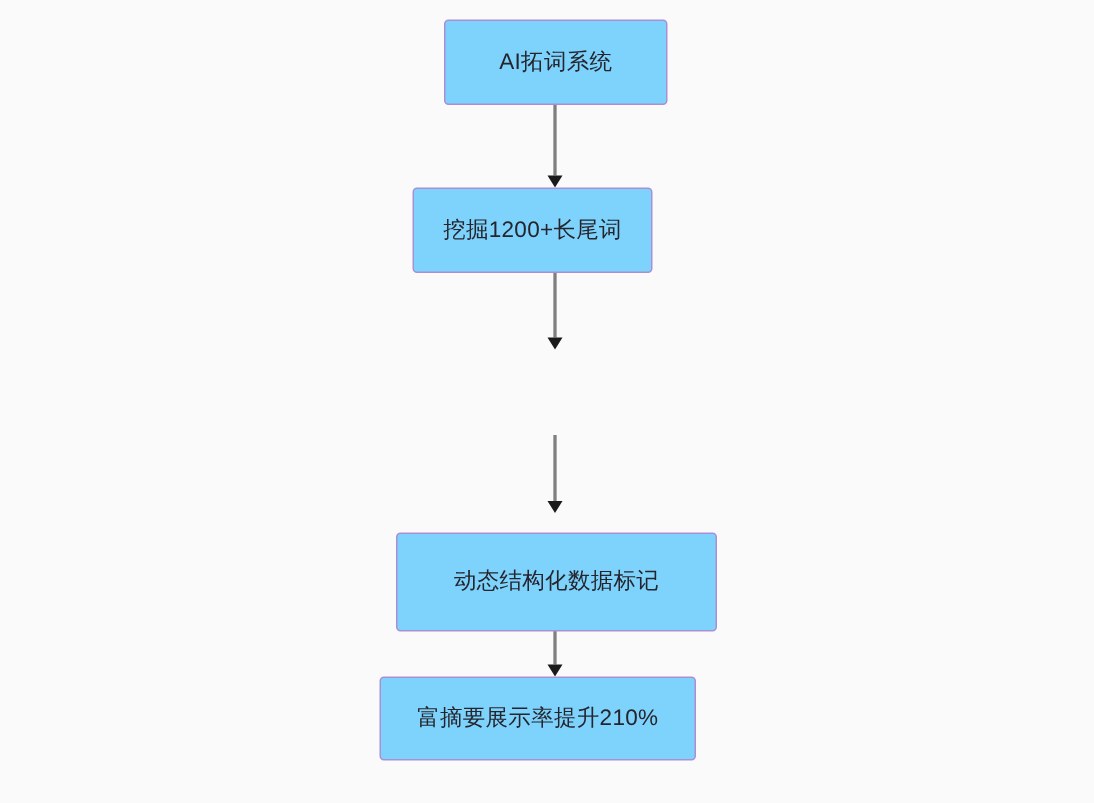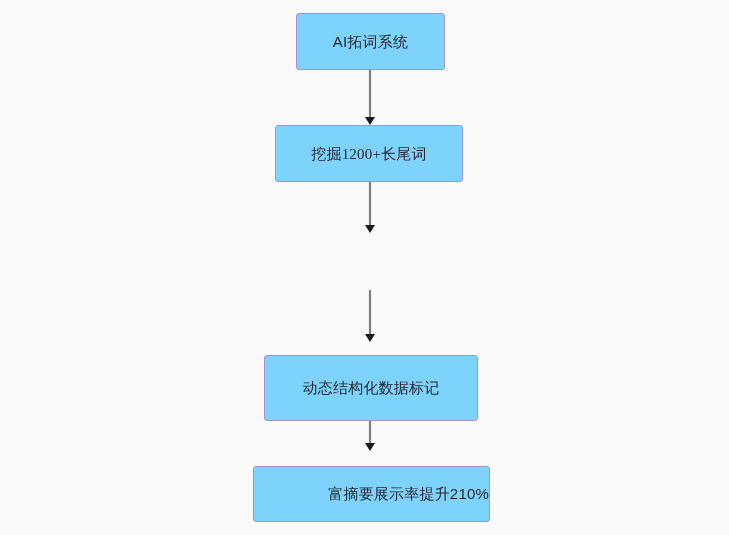--- a/index.html
+++ b/index.html
@@ -75,26 +75,26 @@
     <svg width="12" height="53" viewBox="0 0 12 53" aria-hidden="true">
       <line x1="6" y1="0" x2="6" y2="45" stroke="#7f7f7f" stroke-width="2.2"></line>
       <polygon points="1,45 11,45 6,53" fill="#1a1a1a"></polygon>
     </svg>
   </div>
 
   <div class="node" style="left:296px; top:13px; width:149px; height:57px;">
     <span class="node-label">AI拓词系统</span>
   </div>
 
-  <div class="node" style="left:275px; top:125px; width:188px; height:57px;font-family:Liberation Serif, serif;">
+  <div class="node" style="left:275px; top:125px; width:160px; height:57px;">
     <span class="node-label">挖掘1200+长尾词</span>
   </div>
 
 
   <div class="node" style="left:264px; top:355px; width:214px; height:66px;">
     <span class="node-label">动态结构化数据标记</span>
   </div>
 
-  <div class="node" style="left:253px; top:466px; width:237px; height:56px;justify-content:flex-end;">
+  <div class="node" style="left:253px; top:451px; width:211px; height:56px;">
     <span class="node-label">富摘要展示率提升210%</span>
   </div>
 
 </div>
 
 </body></html>

